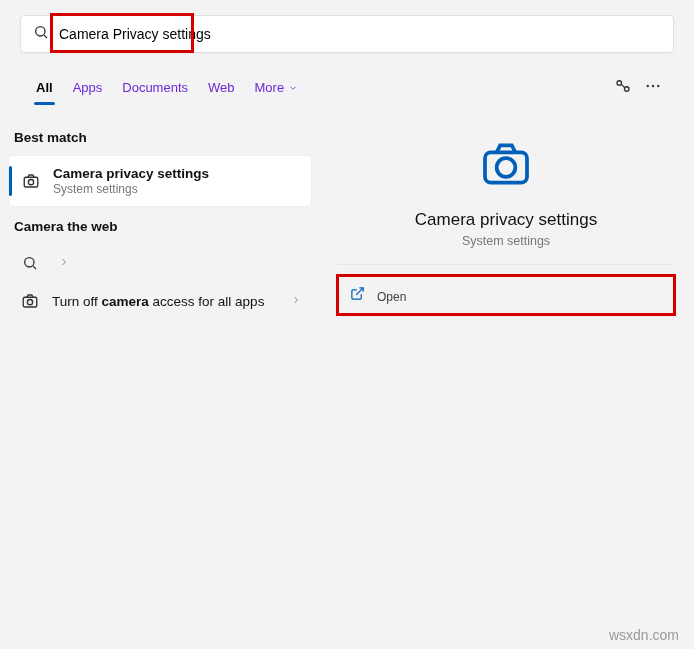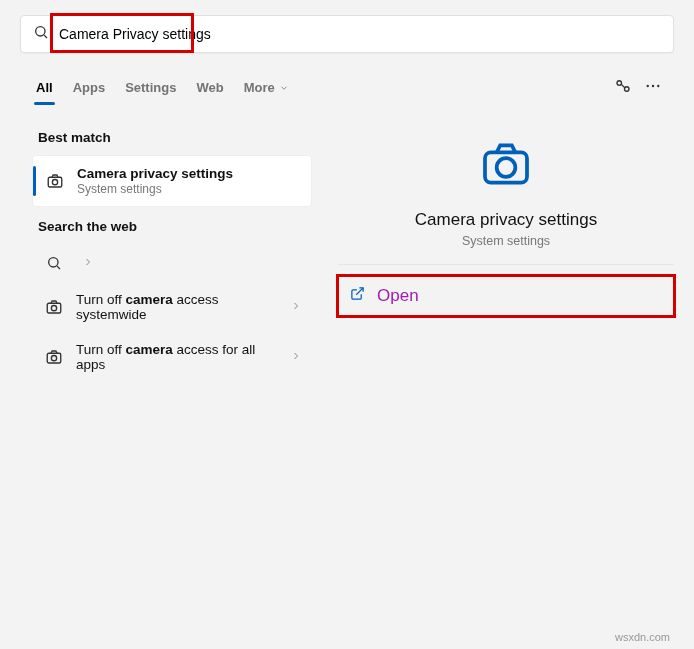--- a/index.html
+++ b/index.html
@@ -5,29 +5,29 @@
     * { margin: 0; padding: 0; box-sizing: border-box; font-family: 'Segoe UI', Tahoma, sans-serif; }
     body { width: 694px; height: 649px; background: #f3f3f3; overflow: hidden; position: relative; }
     
     .search-row { padding: 15px 20px 8px 20px; position: relative; }
     .search-box { background: #fff; border: 1px solid #e0e0e0; border-radius: 4px; height: 38px; display: flex; align-items: center; padding: 0 12px; box-shadow: 0 1px 2px rgba(0,0,0,0.04); }
     .search-icon-wrap { flex-shrink: 0; margin-right: 10px; color: #333; }
     .search-input { border: none; outline: none; flex: 1; font-size: 14px; color: #000; }
     .red-box-search { position: absolute; border: 3px solid #d40000; top: 13px; left: 50px; width: 144px; height: 40px; pointer-events: none; }
 
     .tabs-row { display: flex; align-items: flex-end; padding: 10px 26px 0 26px; border-bottom: 1px solid transparent; }
-    .tab { font-size: 13px; color: #737373; padding: 8px 10px 10px 10px; cursor: pointer; position: relative; font-weight: bold; }
+    .tab { font-size: 13px; color: #6d28d9; padding: 8px 10px 10px 10px; cursor: pointer; position: relative; }
     .tab.active { color: #000; font-weight: 600; }
     .tab.active::after { content: ''; position: absolute; left: 8px; right: 8px; bottom: 0; height: 3px; background: #005fb8; border-radius: 2px; }
     .tab.more { display: flex; align-items: center; gap: 4px; }
     .spacer { flex: 1; }
     .top-icon { color: #333; padding: 6px; cursor: pointer; }
 
     .main { display: flex; padding-top: 12px; }
-    .left-col { width: 322px; padding: 0 10px 0 32px; }
+    .left-col { width: 322px; padding: 0 10px 0 8px; }
     .right-col { flex: 1; padding: 0 20px 0 16px; }
 
     .section-title { font-size: 13.5px; font-weight: 600; color: #111; margin: 12px 0 10px 6px; }
     
     .result-item { display: flex; align-items: center; padding: 10px 10px; border-radius: 4px; cursor: pointer; position: relative; }
     .result-item.selected { background: #fff; border: 1px solid #eee; }
     .result-item.selected::before { content: ''; position: absolute; left: 0; top: 10px; bottom: 10px; width: 3px; background: #005fb8; border-radius: 2px; }
     .result-icon { width: 24px; display: flex; justify-content: center; margin-right: 10px; color: #333; flex-shrink: 0; }
     .result-text { flex: 1; min-width: 0; }
     .result-title { font-size: 13.5px; color: #111; }
@@ -35,46 +35,46 @@
     .result-sub { font-size: 12px; color: #777; margin-top: 1px; }
     .inline-sub { color: #888; font-size: 12.5px; }
     .chevron { color: #888; margin-left: 6px; flex-shrink: 0; }
 
     .detail-card { text-align: center; padding: 18px 0 16px 0; border-bottom: 1px solid #e6e6e6; }
     .big-icon { color: #005fb8; margin-bottom: 14px; display: inline-block; }
     .detail-title { font-size: 17px; color: #111; margin-bottom: 4px; }
     .detail-sub { font-size: 12.5px; color: #777; }
 
     .action-wrap { position: relative; margin-top: 12px; }
-    .action-item { display: flex; align-items: flex-start; padding: 9px 12px; font-size: 17px; color: #a21caf; cursor: pointer; position: relative; z-index: 1; }
+    .action-item { display: flex; align-items: flex-end; padding: 9px 12px; font-size: 12px; color: #404040; cursor: pointer; position: relative; z-index: 1; }
     .action-icon { color: #005fb8; margin-right: 12px; }
     .red-box-action { position: absolute; border: 3px solid #d40000; top: -3px; left: -2px; right: -2px; bottom: -3px; pointer-events: none; }
 
-    .watermark { position: absolute; bottom: 6px; right: 24px; font-size: 11px; color: #999; }
+    .watermark { position: absolute; bottom: 6px; right: 15px; font-size: 14px; color: #999; }
   </style>
 </head>
 <body>
 
 <div class="search-row">
   <div class="search-box">
     <span class="search-icon-wrap">
       <svg width="16" height="16" viewBox="0 0 24 24" fill="none" stroke="currentColor" stroke-width="2">
           <circle cx="11" cy="11" r="7"></circle>
           <line x1="21" y1="21" x2="16.65" y2="16.65"></line>
         </svg>
     </span>
     <input class="search-input" value="Camera Privacy settings" style="">
   </div>
   <div class="red-box-search"></div>
 </div>
 
 <div class="tabs-row">
   <div class="tab active">All</div>
   <div class="tab">Apps</div>
-  <div class="tab">Settings</div>
+  <div class="tab">Documents</div>
   <div class="tab">Web</div>
   <div class="tab more">
     <span>More</span>
     <svg width="10" height="10" viewBox="0 0 24 24" fill="none" stroke="currentColor" stroke-width="2">
         <polyline points="6 9 12 15 18 9"></polyline>
       </svg>
   </div>
   <div class="spacer"></div>
   <span class="top-icon">
     <svg width="18" height="18" viewBox="0 0 24 24" fill="none" stroke="currentColor" stroke-width="1.8">
@@ -103,54 +103,37 @@
             <path d="M8 7l1.5-3h5L16 7"></path>
             <circle cx="12" cy="13.5" r="3.5"></circle>
           </svg>
       </span>
       <div class="result-text">
         <div class="result-title"><b>Camera privacy settings</b></div>
         <div class="result-sub">System settings</div>
       </div>
     </div>
 
-    <div class="section-title">Search the web</div>
+    <div class="section-title">Camera the web</div>
 
     <div class="result-item">
       <span class="result-icon">
         <svg width="16" height="16" viewBox="0 0 24 24" fill="none" stroke="currentColor" stroke-width="2">
             <circle cx="11" cy="11" r="7"></circle>
             <line x1="21" y1="21" x2="16.65" y2="16.65"></line>
           </svg>
       </span>
       <span class="chevron">
         <svg width="12" height="12" viewBox="0 0 24 24" fill="none" stroke="currentColor" stroke-width="2">
             <polyline points="9 18 15 12 9 6"></polyline>
           </svg>
       </span>
     </div>
 
 
-    <div class="result-item">
-      <span class="result-icon">
-        <svg width="18" height="18" viewBox="0 0 24 24" fill="none" stroke="currentColor" stroke-width="1.8">
-            <rect x="3" y="7" width="18" height="13" rx="2"></rect>
-            <path d="M8 7l1.5-3h5L16 7"></path>
-            <circle cx="12" cy="13.5" r="3.5"></circle>
-          </svg>
-      </span>
-      <div class="result-text">
-        <div class="result-title"><span>Turn off </span><b>camera</b><span> access systemwide</span></div>
-      </div>
-      <span class="chevron">
-        <svg width="12" height="12" viewBox="0 0 24 24" fill="none" stroke="currentColor" stroke-width="2">
-            <polyline points="9 18 15 12 9 6"></polyline>
-          </svg>
-      </span>
-    </div>
 
     <div class="result-item">
       <span class="result-icon">
         <svg width="18" height="18" viewBox="0 0 24 24" fill="none" stroke="currentColor" stroke-width="1.8">
             <rect x="3" y="7" width="18" height="13" rx="2"></rect>
             <path d="M8 7l1.5-3h5L16 7"></path>
             <circle cx="12" cy="13.5" r="3.5"></circle>
           </svg>
       </span>
       <div class="result-text">

